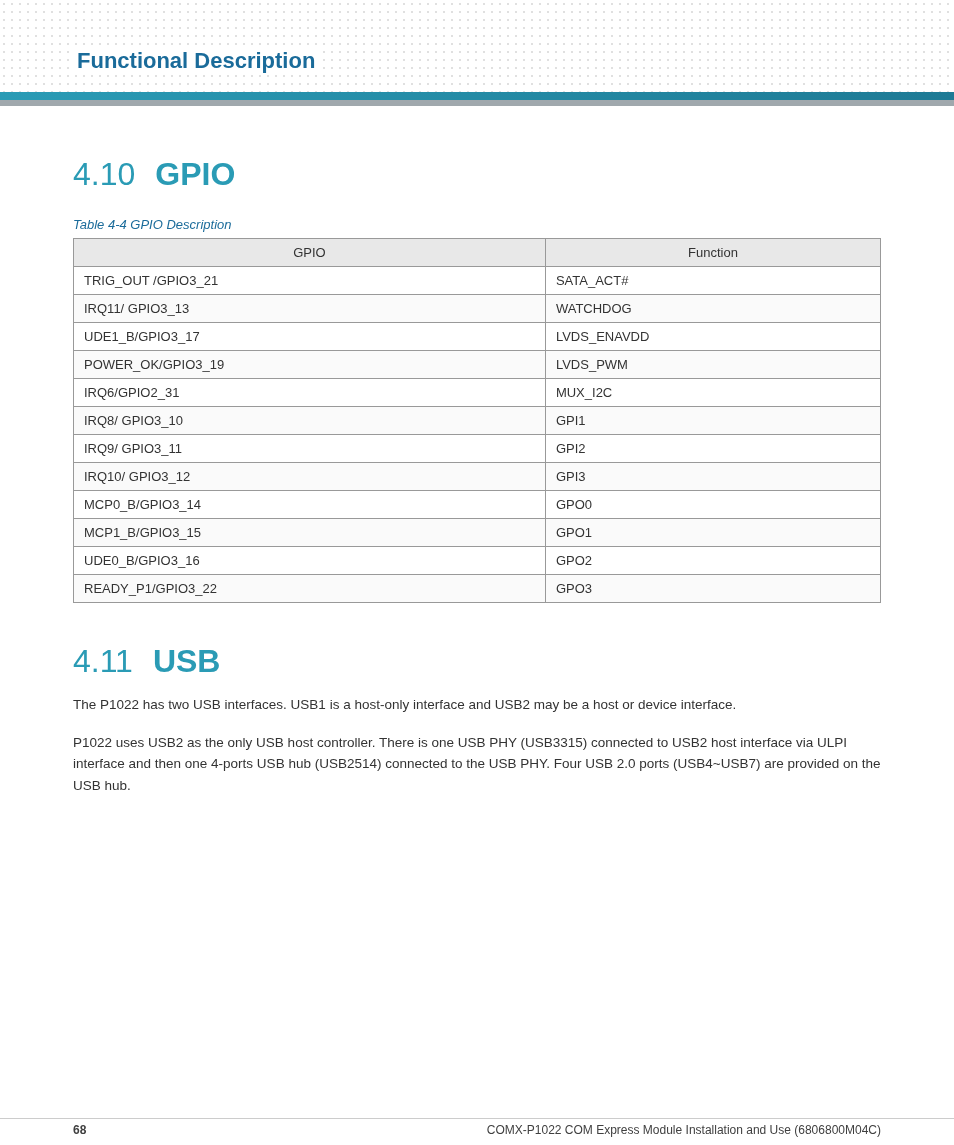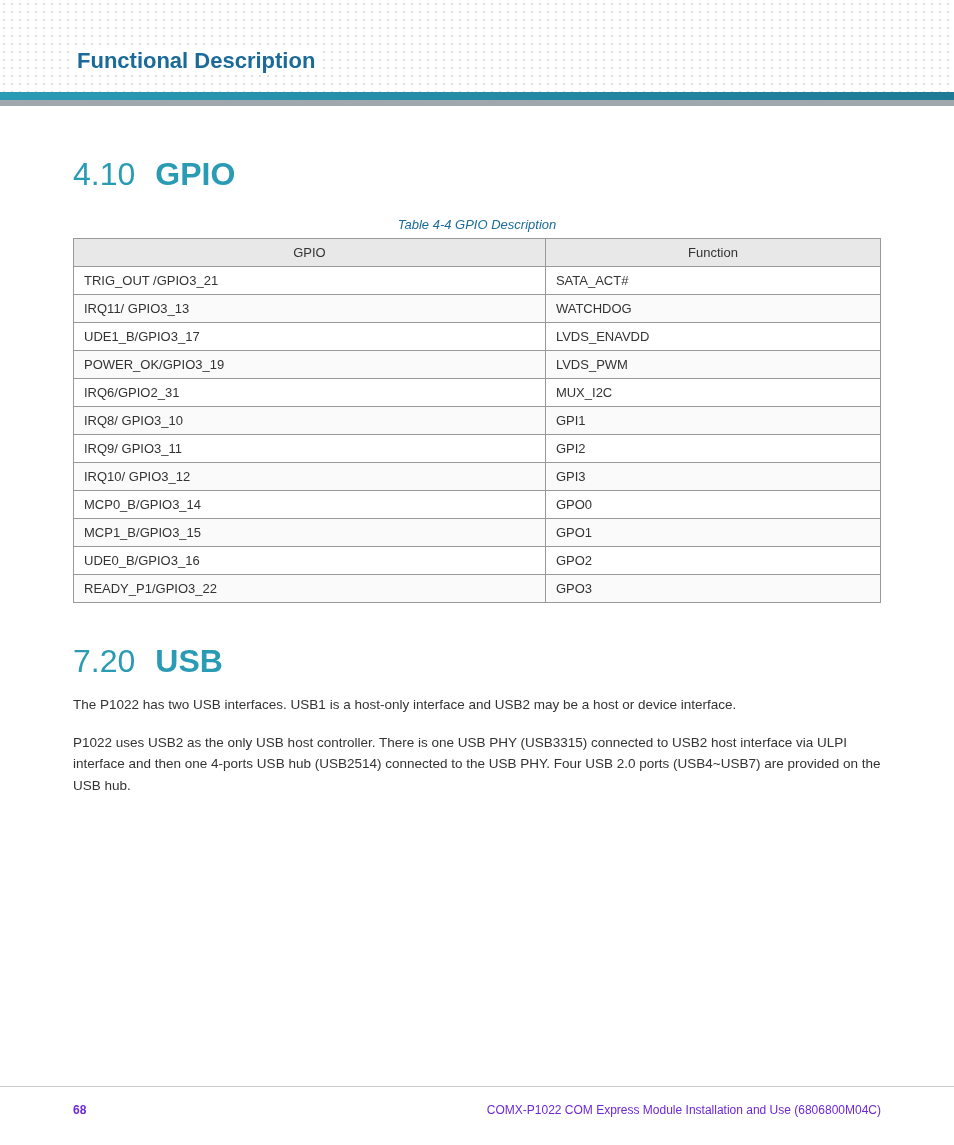--- a/index.html
+++ b/index.html
@@ -79,21 +79,20 @@
       color: #2a9bb5;
     }
 
     
     .table-caption {
       font-style: italic;
       color: #1a6b9a;
       font-size: 13px;
       margin-bottom: 6px;
       margin-top: 12px;
-      text-align: center;
     }
 
     
     .gpio-table {
       width: 100%;
       border-collapse: collapse;
       font-size: 13px;
       margin-bottom: 40px;
     }
 
@@ -124,30 +123,30 @@
     .body-text {
       font-size: 13.5px;
       color: #333;
       line-height: 1.6;
       margin-bottom: 16px;
     }
 
     
     .page-footer {
       position: absolute;
-      bottom: 12px;
+      bottom: 4px;
       left: 0;
       right: 0;
       border-top: 1px solid #ccc;
-      padding: 16px 73px;
+      padding: 4px 73px;
       display: flex;
       justify-content: space-between;
       align-items: center;
       font-size: 12px;
-      color: #6d28d9;
+      color: #404040;
     }
 
     .page-footer-left {
       font-weight: bold;
     }
   </style>
 </head>
 <body>
 
 <div class="header-area">
@@ -221,21 +220,21 @@
           <td>GPO2</td>
         </tr>
         <tr>
           <td>READY_P1/GPIO3_22</td>
           <td>GPO3</td>
         </tr>
       </tbody>
   </table>
 
   <div class="section-11-heading">
-    <span class="section-number">7.20</span>
+    <span class="section-number">4.11</span>
     <span class="section-title">USB</span>
   </div>
 
   <div id="usb-paragraphs">
       <p class="body-text">The P1022 has two USB interfaces. USB1 is a host-only interface and USB2 may be a host or device interface.</p>
       <p class="body-text">P1022 uses USB2 as the only USB host controller. There is one USB PHY (USB3315) connected to USB2 host interface via ULPI interface and then one 4-ports USB hub (USB2514) connected to the USB PHY.  Four USB 2.0 ports (USB4~USB7) are provided on the USB hub.</p>
     </div>
 
 </div>
 

